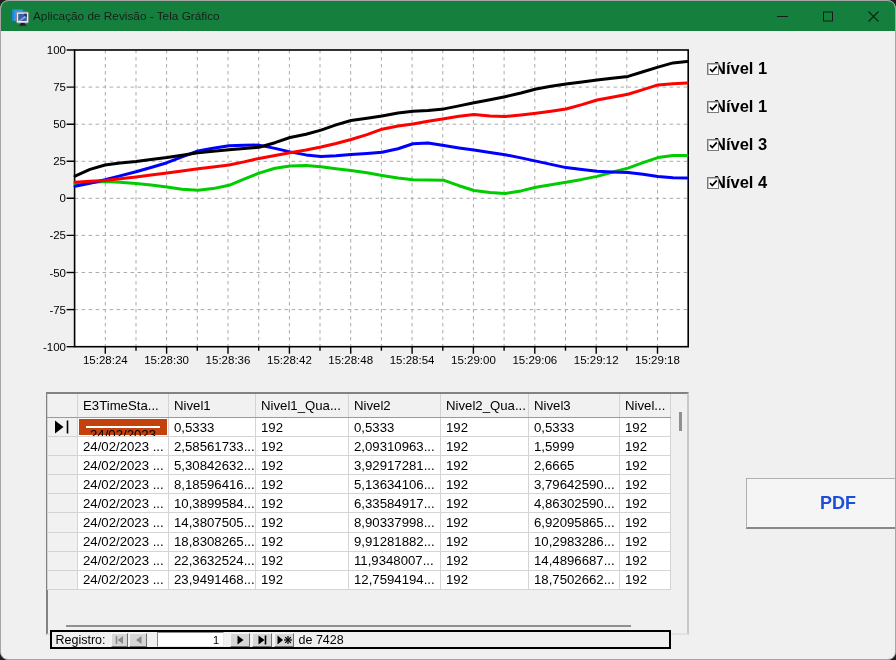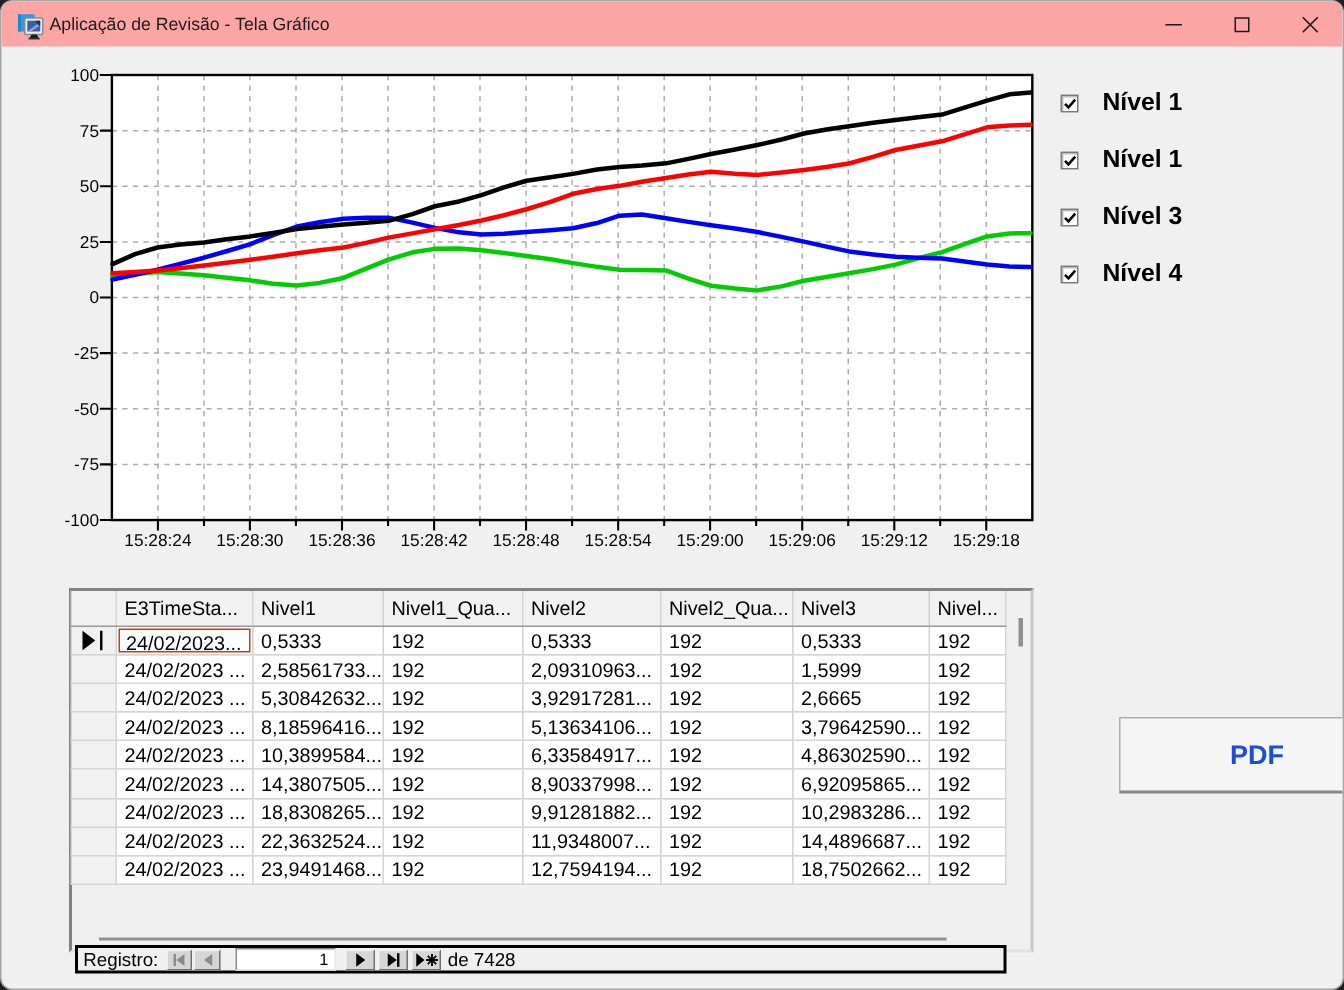--- a/index.html
+++ b/index.html
@@ -1,28 +1,28 @@
 <!DOCTYPE html>
 <html><head>
 <meta charset="utf-8">
 <style>
 * { margin:0; padding:0; box-sizing:border-box; }
 html,body { width:896px; height:660px; background:#1f1f1f; font-family:"Liberation Sans", sans-serif; overflow:hidden; }
 #win { position:absolute; left:0; top:0; width:896px; height:660px; background:#f0f0f0; border:1px solid #a6a6a6; border-radius:8px; overflow:hidden; }
-#titlebar { position:absolute; left:0; top:0; width:100%; height:31px; background:#fca5a5; border-bottom:1px solid #f0f0f0; }
+#titlebar { position:absolute; left:0; top:0; width:100%; height:31px; background:#15803d; border-bottom:1px solid #f0f0f0; }
 #title { position:absolute; left:32px; top:7.5px; font-size:11.8px; color:#1b1b1b; }
 .capbtn { position:absolute; top:0; width:46px; height:31px; }
 #icon { position:absolute; left:10px; top:7px; }
 
 #chart { position:absolute; left:0; top:38px; }
 
 .cb { position:absolute; left:706px; font-size:16.5px; font-weight:bold; color:#000; }
 .cbbox { position:absolute; left:-0.5px; top:3.5px; width:12.5px; height:12.5px; background:#fff; border:1px solid #7a7a7a; box-shadow: inset 1px 1px 0 #bdbdbd; }
 .cbbox svg { position:absolute; left:0px; top:0px; }
-.cblab { margin-left:28px; }
+.cblab { margin-left:7px; }
 
 #gridbox { position:absolute; left:45px; top:391px; width:643px; height:243px; background:#f0f0f0; border-top:2px solid #828282; border-left:2px solid #828282; border-right:2px solid #c9c9c9; border-bottom:2px solid #e2e2e2; }
 table { border-collapse:collapse; table-layout:fixed; position:absolute; left:-1px; top:0;border-radius:20px; }
 td,th { font-weight:normal; font-size:13.2px; text-align:left; white-space:nowrap; overflow:hidden; padding:0 0 0 5px; border:1px solid #d4d4d4; color:#000; }
 th { background:#f1f1f1; border-bottom:1px solid #9a9a9a; border-top:none; height:23.5px; }
 td { background:#fff; height:19.1px; }
 td.sel, th.sel { background:#f1f1f1; padding:0; }
 #navbar { position:absolute; left:1.5px; top:203.5px; width:621.5px; height:19px; background:#f0f0f0; border:2px solid #000; font-size:12.5px;margin-top:32px; }
 .navbtn { position:absolute; top:1.5px; height:13.5px; background:#d6d6d6; border-top:1px solid #f4f4f4; border-left:1px solid #f4f4f4; border-right:1px solid #707070; border-bottom:1px solid #707070; }
 #recbox { position:absolute; left:105.5px; top:0.5px; width:67px; height:15px; background:#fff; border-top:1px solid #8a8a8a; border-left:1px solid #8a8a8a; border-bottom:1px solid #e8e8e8; border-right:1px solid #e8e8e8; font-size:11px; text-align:right; padding-right:4px; line-height:14px;}
@@ -203,21 +203,21 @@
             <th>Nivel...</th>
           </tr>
       <tr>
             <td class="sel">
               <svg width="28" height="18" style="display:block">
                 <path d="M7 2.5 L15.5 9 L7 15.5 Z" fill="#000"></path>
                 <line x1="19.5" y1="2.5" x2="19.5" y2="15.5" stroke="#000" stroke-width="1.6"></line>
               </svg>
             </td>
             <td style="position:relative">
-              <span style="position:absolute;left:1px;top:1px;right:1px;bottom:1px;border:1px solid #c2410c;padding:1px 0 0 4px;">24/02/2023...</span>
+              <span style="position:absolute;left:1px;top:1px;right:1px;bottom:1px;border:7px solid #c2410c;padding:1px 0 0 4px;">24/02/2023...</span>
             </td>
             <td>0,5333</td>
             <td>192</td>
             <td>0,5333</td>
             <td>192</td>
             <td>0,5333</td>
             <td>192</td>
           </tr>
       <tr>
             <td class="sel"></td>

